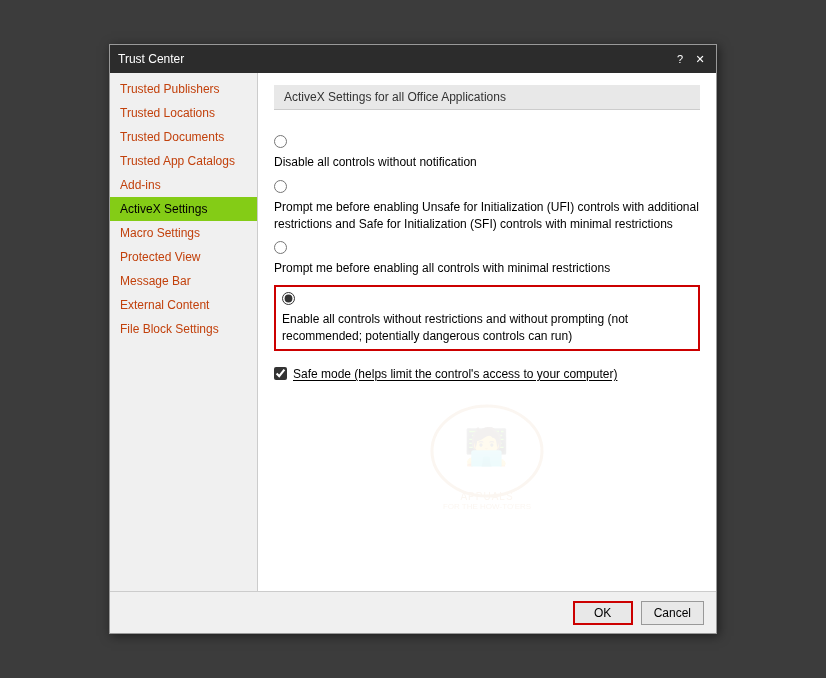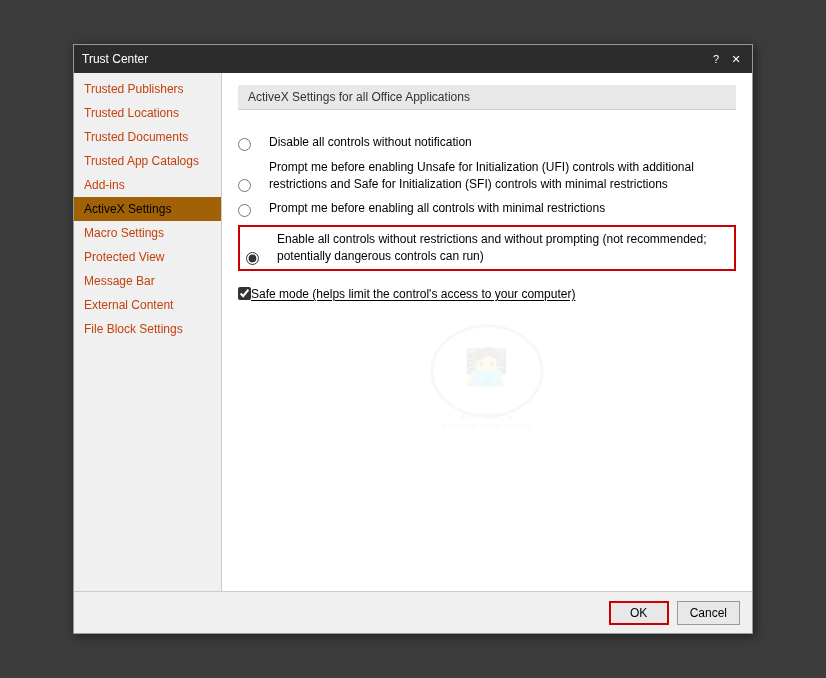--- a/index.html
+++ b/index.html
@@ -8,21 +8,21 @@
       display: flex;
       align-items: center;
       justify-content: center;
       width: 826px;
       height: 678px;
       font-family: 'Segoe UI', Tahoma, sans-serif;
       font-size: 12px;
       color: #000;
     }
     .dialog {
-      width: 680px;
+      width: 608px;
       height: 590px;
       background: #f0f0f0;
       border: 1px solid #999;
       display: flex;
       flex-direction: column;
       box-shadow: 2px 2px 10px rgba(0,0,0,0.5);
     }
     .title-bar {
       background: #2c2c2c;
       color: #fff;
@@ -65,21 +65,21 @@
       padding-top: 4px;
     }
     .sidebar-item {
       padding: 5px 10px;
       cursor: pointer;
       font-size: 12px;
       color: #c2410c;
       white-space: nowrap;
     }
     .sidebar-item.active {
-      background: #a16207;
+      background: #84cc16;
       color: #000;
     }
     .main-content {
       flex: 1;
       padding: 12px 16px;
       background: #fff;
       overflow-y: auto;
     }
     .section-title {
       background: #e8e8e8;
@@ -90,44 +90,45 @@
       border-bottom: 1px solid #ccc;
     }
     .radio-group {
       display: flex;
       flex-direction: column;
       gap: 8px;
       margin-bottom: 16px;
     }
     .radio-item {
       display: flex;
-      align-items: flex-end;
-      gap: 18px;
-      font-size: 12px;
-      cursor: pointer;
+      align-items: flex-start;
+      gap: 6px;
+      font-size: 12px;
+      cursor: pointer;
+      flex-direction: column;
     }
     .radio-item input[type="radio"] {
       margin-top: 1px;
       flex-shrink: 0;
       cursor: pointer;
       accent-color: #333;
     }
     .radio-item label {
       cursor: pointer;
       line-height: 1.4;
     }
     .radio-item.highlighted {
       border: 2px solid #cc0000;
       padding: 4px 6px;
       background: #fff;
     }
     .checkbox-item {
       display: flex;
       align-items: center;
-      gap: 0;
+      gap: 6px;
       font-size: 12px;
     }
     .checkbox-item input[type="checkbox"] {
       cursor: pointer;
       accent-color: #333;
     }
     .checkbox-item label {
       cursor: pointer;
       text-decoration: underline;
       text-underline-offset: 2px;

